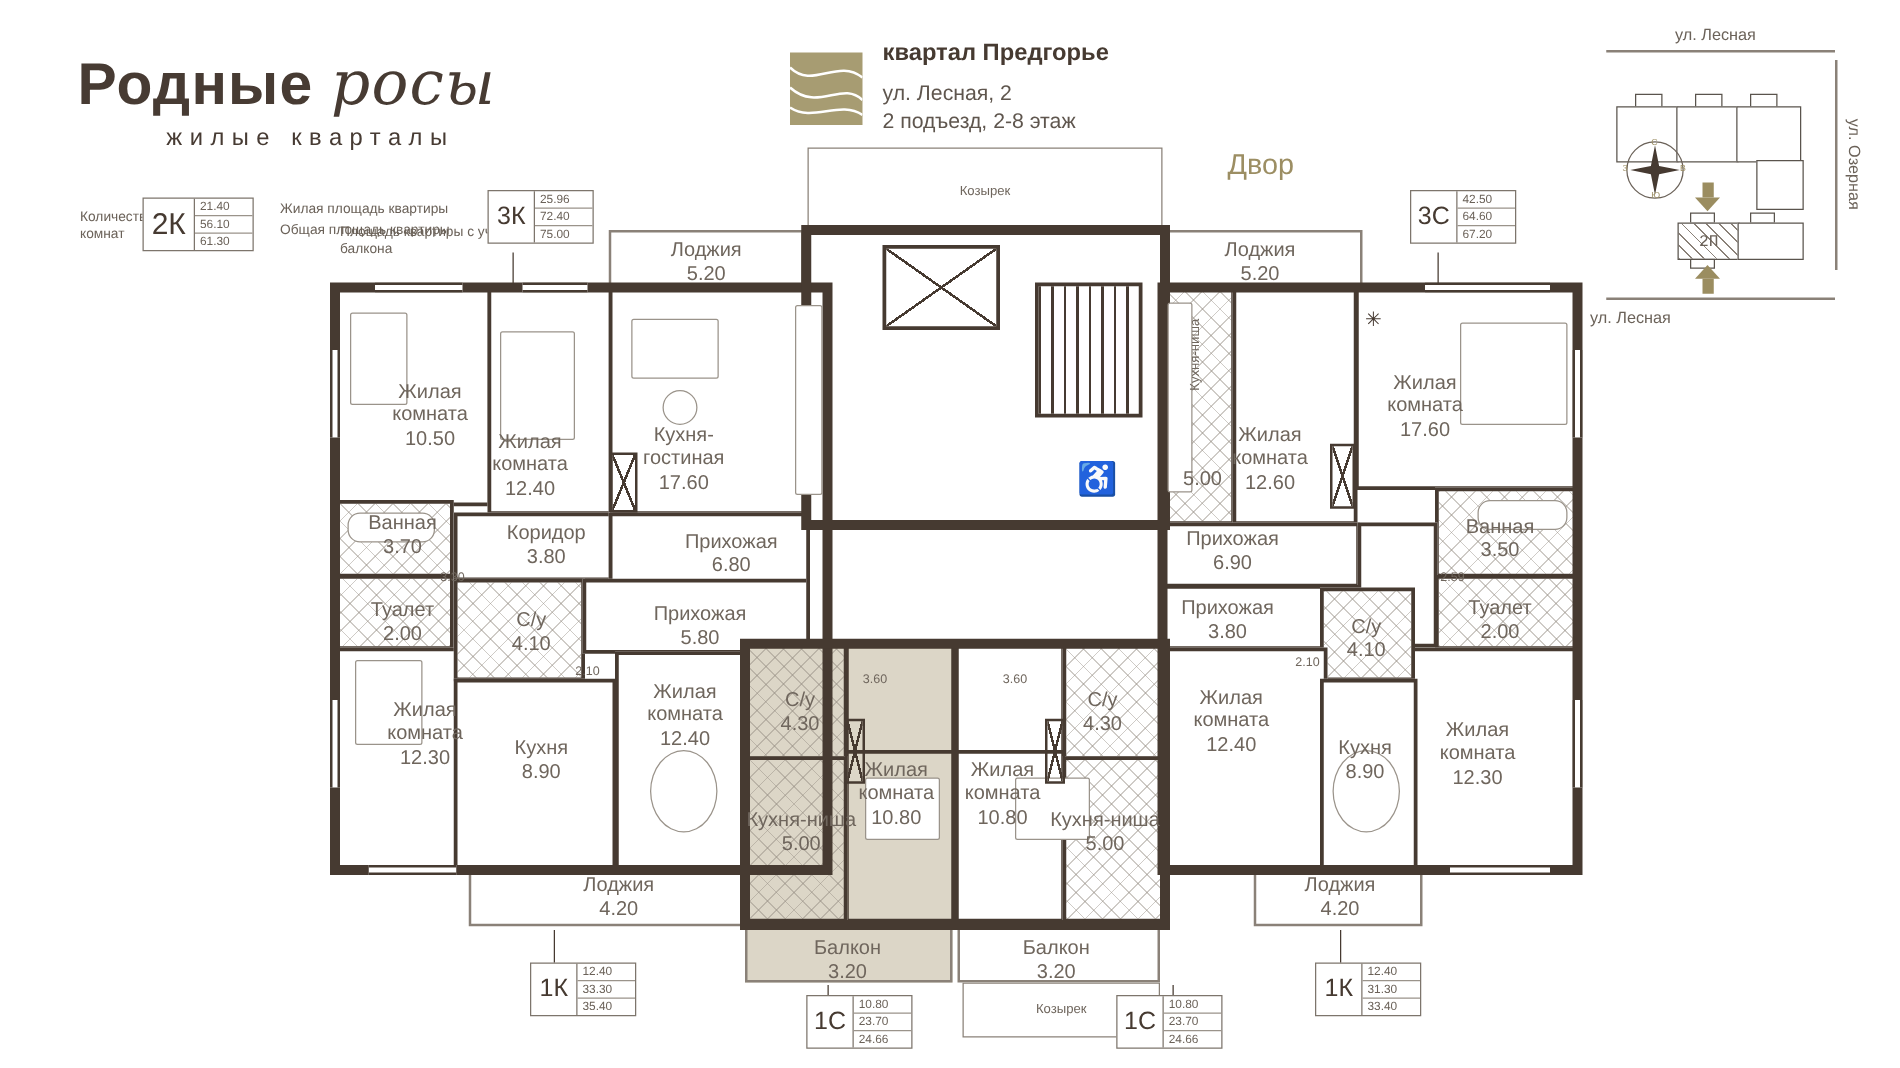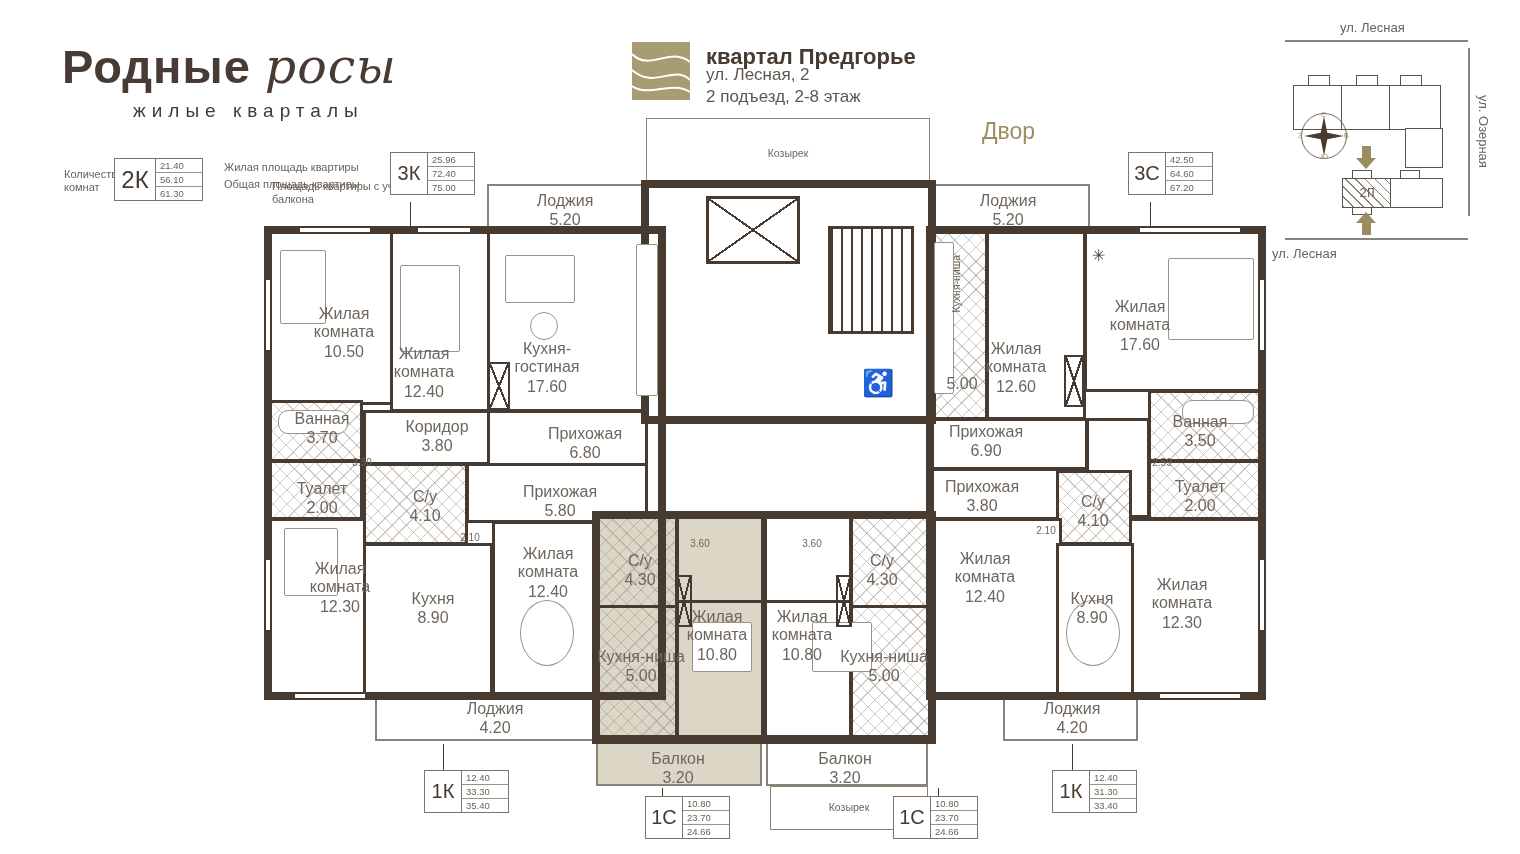--- a/index.html
+++ b/index.html
@@ -6,21 +6,21 @@
   body{width:1520px;height:854px;position:relative;background:#fff;overflow:hidden;
        font-family:"Liberation Sans",sans-serif;color:#463a31;}
   
   .logo-main{position:absolute;left:62px;top:38px;font-size:47px;font-weight:700;
              letter-spacing:1px;color:#473b33;}
   .logo-script{font-family:"DejaVu Serif",serif;font-style:italic;font-weight:400;
                font-size:49px;margin-left:14px;}
   .logo-sub{position:absolute;left:133px;top:100px;font-size:19px;letter-spacing:6px;color:#473b33;}
   
   .hdr-icon{position:absolute;left:632px;top:42px;width:58px;height:58px;background:#a79c72;}
-  .hdr-q{position:absolute;left:706px;top:44px;font-size:22px;font-weight:700;color:#463a31;}
+  .hdr-q{position:absolute;left:706px;top:32px;font-size:19px;font-weight:700;color:#463a31;}
   .hdr-a{position:absolute;left:706px;top:65px;font-size:17px;color:#5f564e;}
   .hdr-e{position:absolute;left:706px;top:87px;font-size:17px;color:#5f564e;}
   .yard{position:absolute;left:982px;top:118px;font-size:23px;color:#9c8e63;}
   
   .legend-label{position:absolute;left:64px;top:168px;width:92px;font-size:11px;color:#6b6259;line-height:1.2;}
   .tag{position:absolute;display:flex;border:1.5px solid #7d756c;background:#fff;}
   .tag .code{display:flex;align-items:center;justify-content:center;width:36px;font-size:20px;color:#463a31;}
   .tag .vals{display:flex;flex-direction:column;border-left:1.5px solid #7d756c;}
   .tag .vals div{font-size:9.5px;color:#6b6259;padding:1px 4px;border-bottom:1px solid #9a938a;
                  min-width:38px;text-align:left;}

